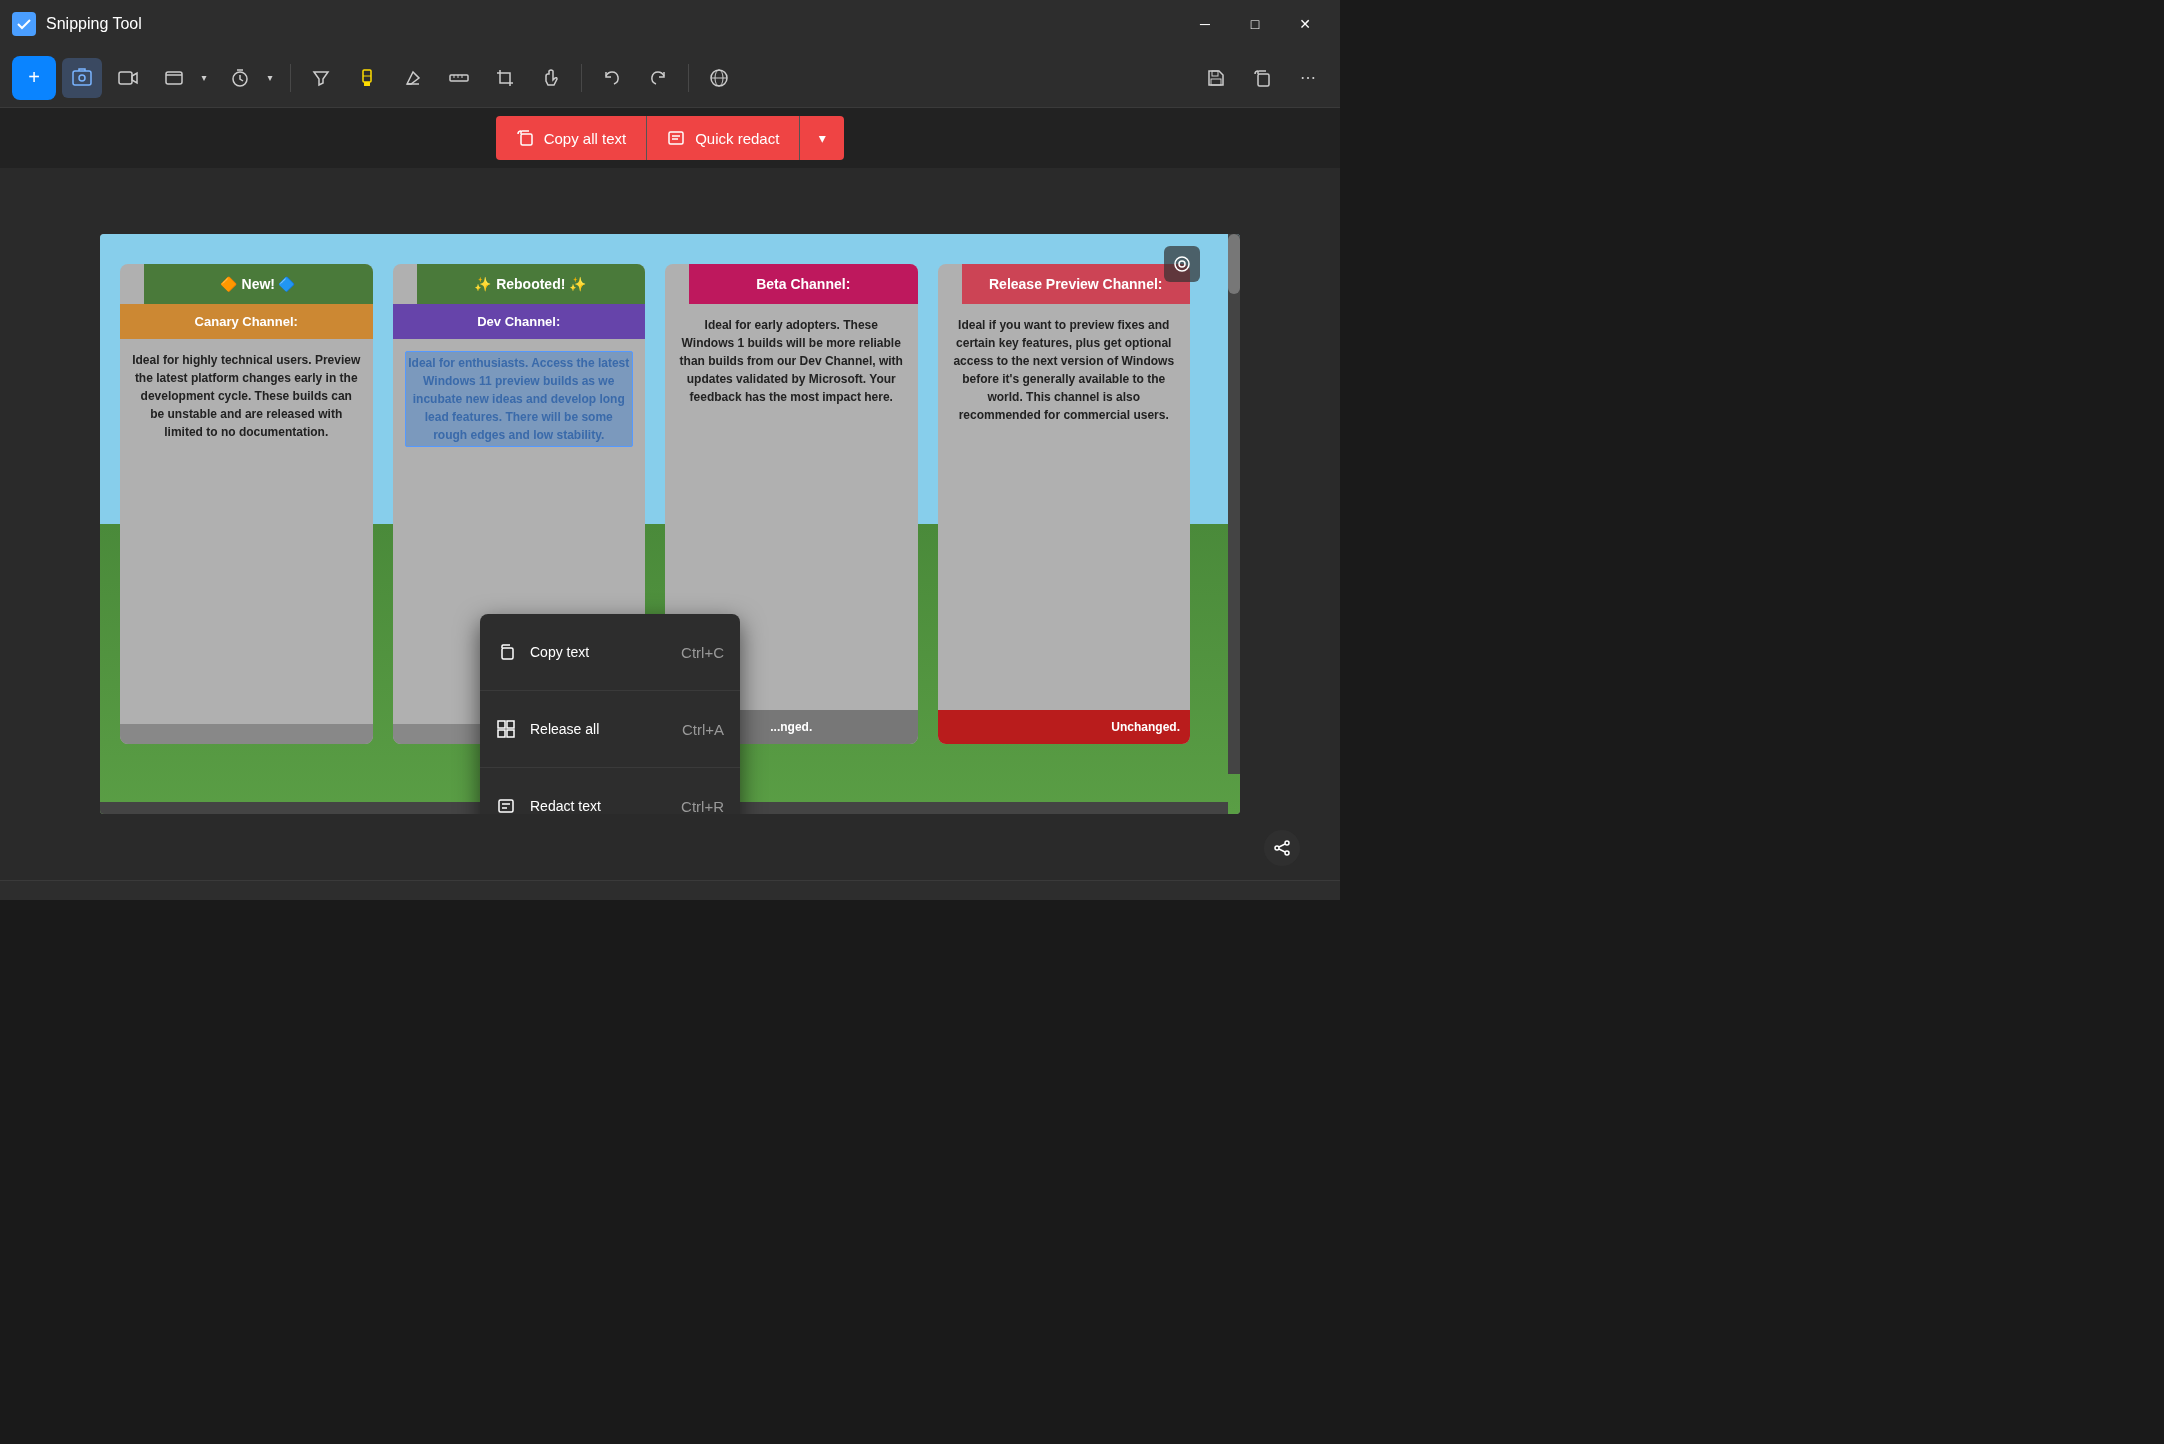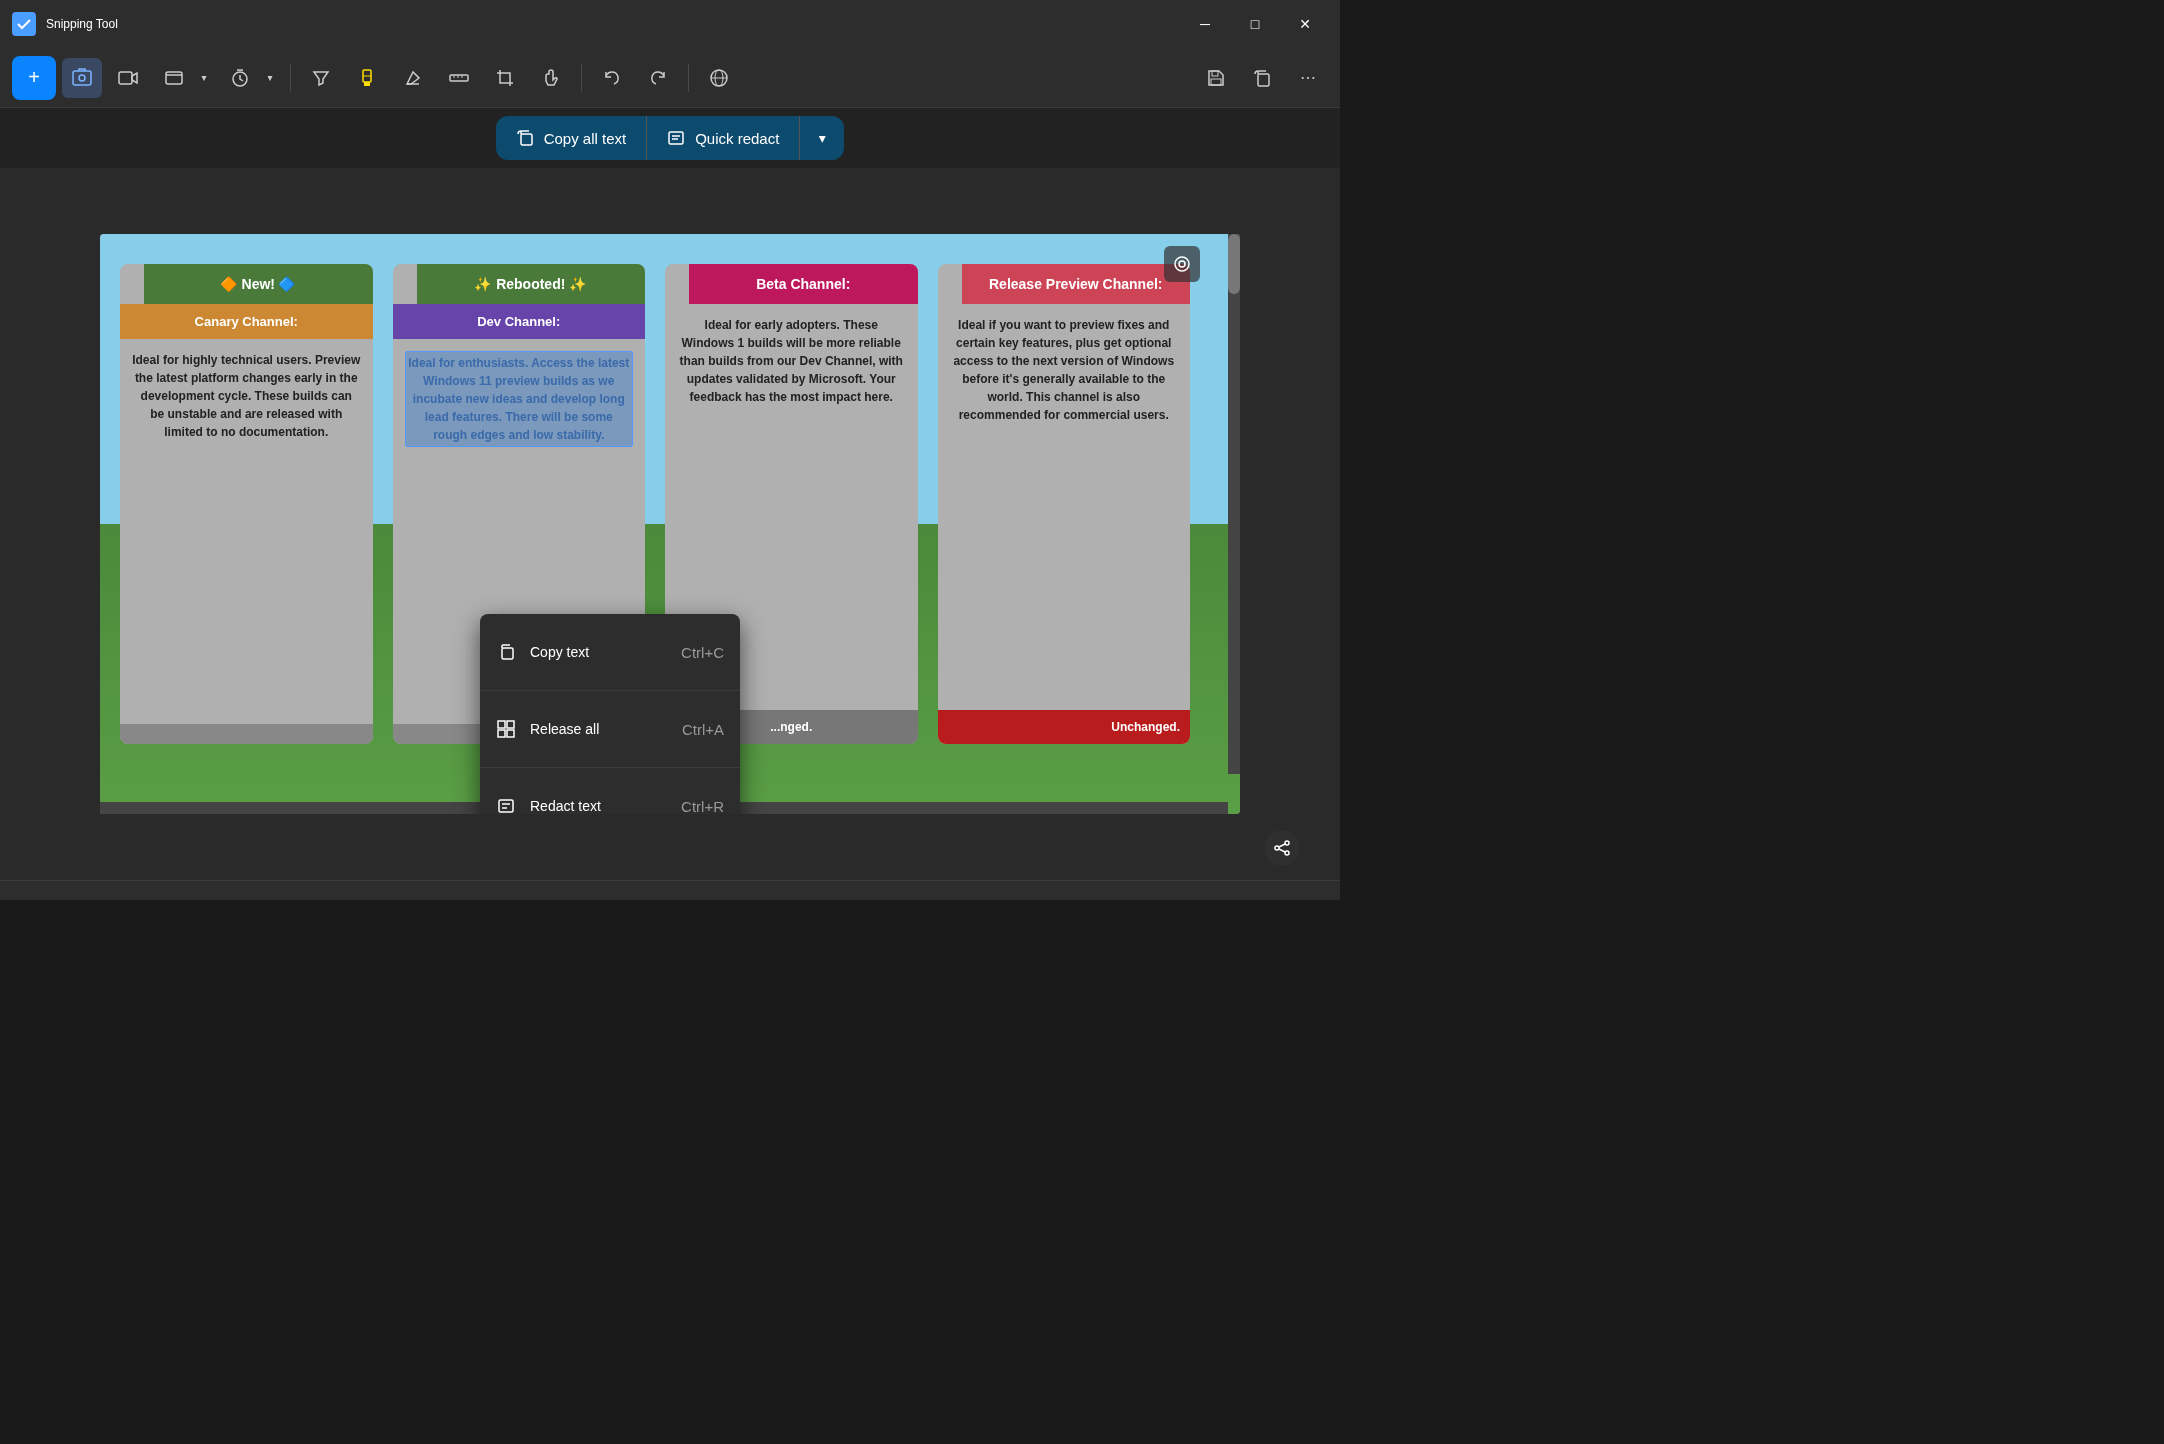--- a/index.html
+++ b/index.html
@@ -24,21 +24,21 @@
     .titlebar-icon {
       width: 24px;
       height: 24px;
       background: #4a9eff;
       border-radius: 4px;
       display: flex; align-items: center; justify-content: center;
       font-size: 12px;
     }
     .titlebar-title {
       color: #fff;
-      font-size: 12px;
+      font-size: 16px;
       flex: 1;
     }
     .titlebar-controls {
       display: flex; gap: 4px;
     }
     .titlebar-btn {
       width: 46px;
       height: 32px;
       border: none;
       background: transparent;
@@ -89,22 +89,22 @@
     
     .action-bar {
       height: 60px;
       background: #222;
       display: flex;
       align-items: center;
       justify-content: center;
       gap: 0;
     }
     .action-bar-inner {
-      background: #0c4a6e;
-      border-radius: 12px;
+      background: #ef4444;
+      border-radius: 4px;
       display: flex;
       align-items: center;
       overflow: hidden;
     }
     .action-bar-btn {
       height: 44px;
       padding: 0 20px;
       border: none;
       background: transparent;
       color: #fff;

